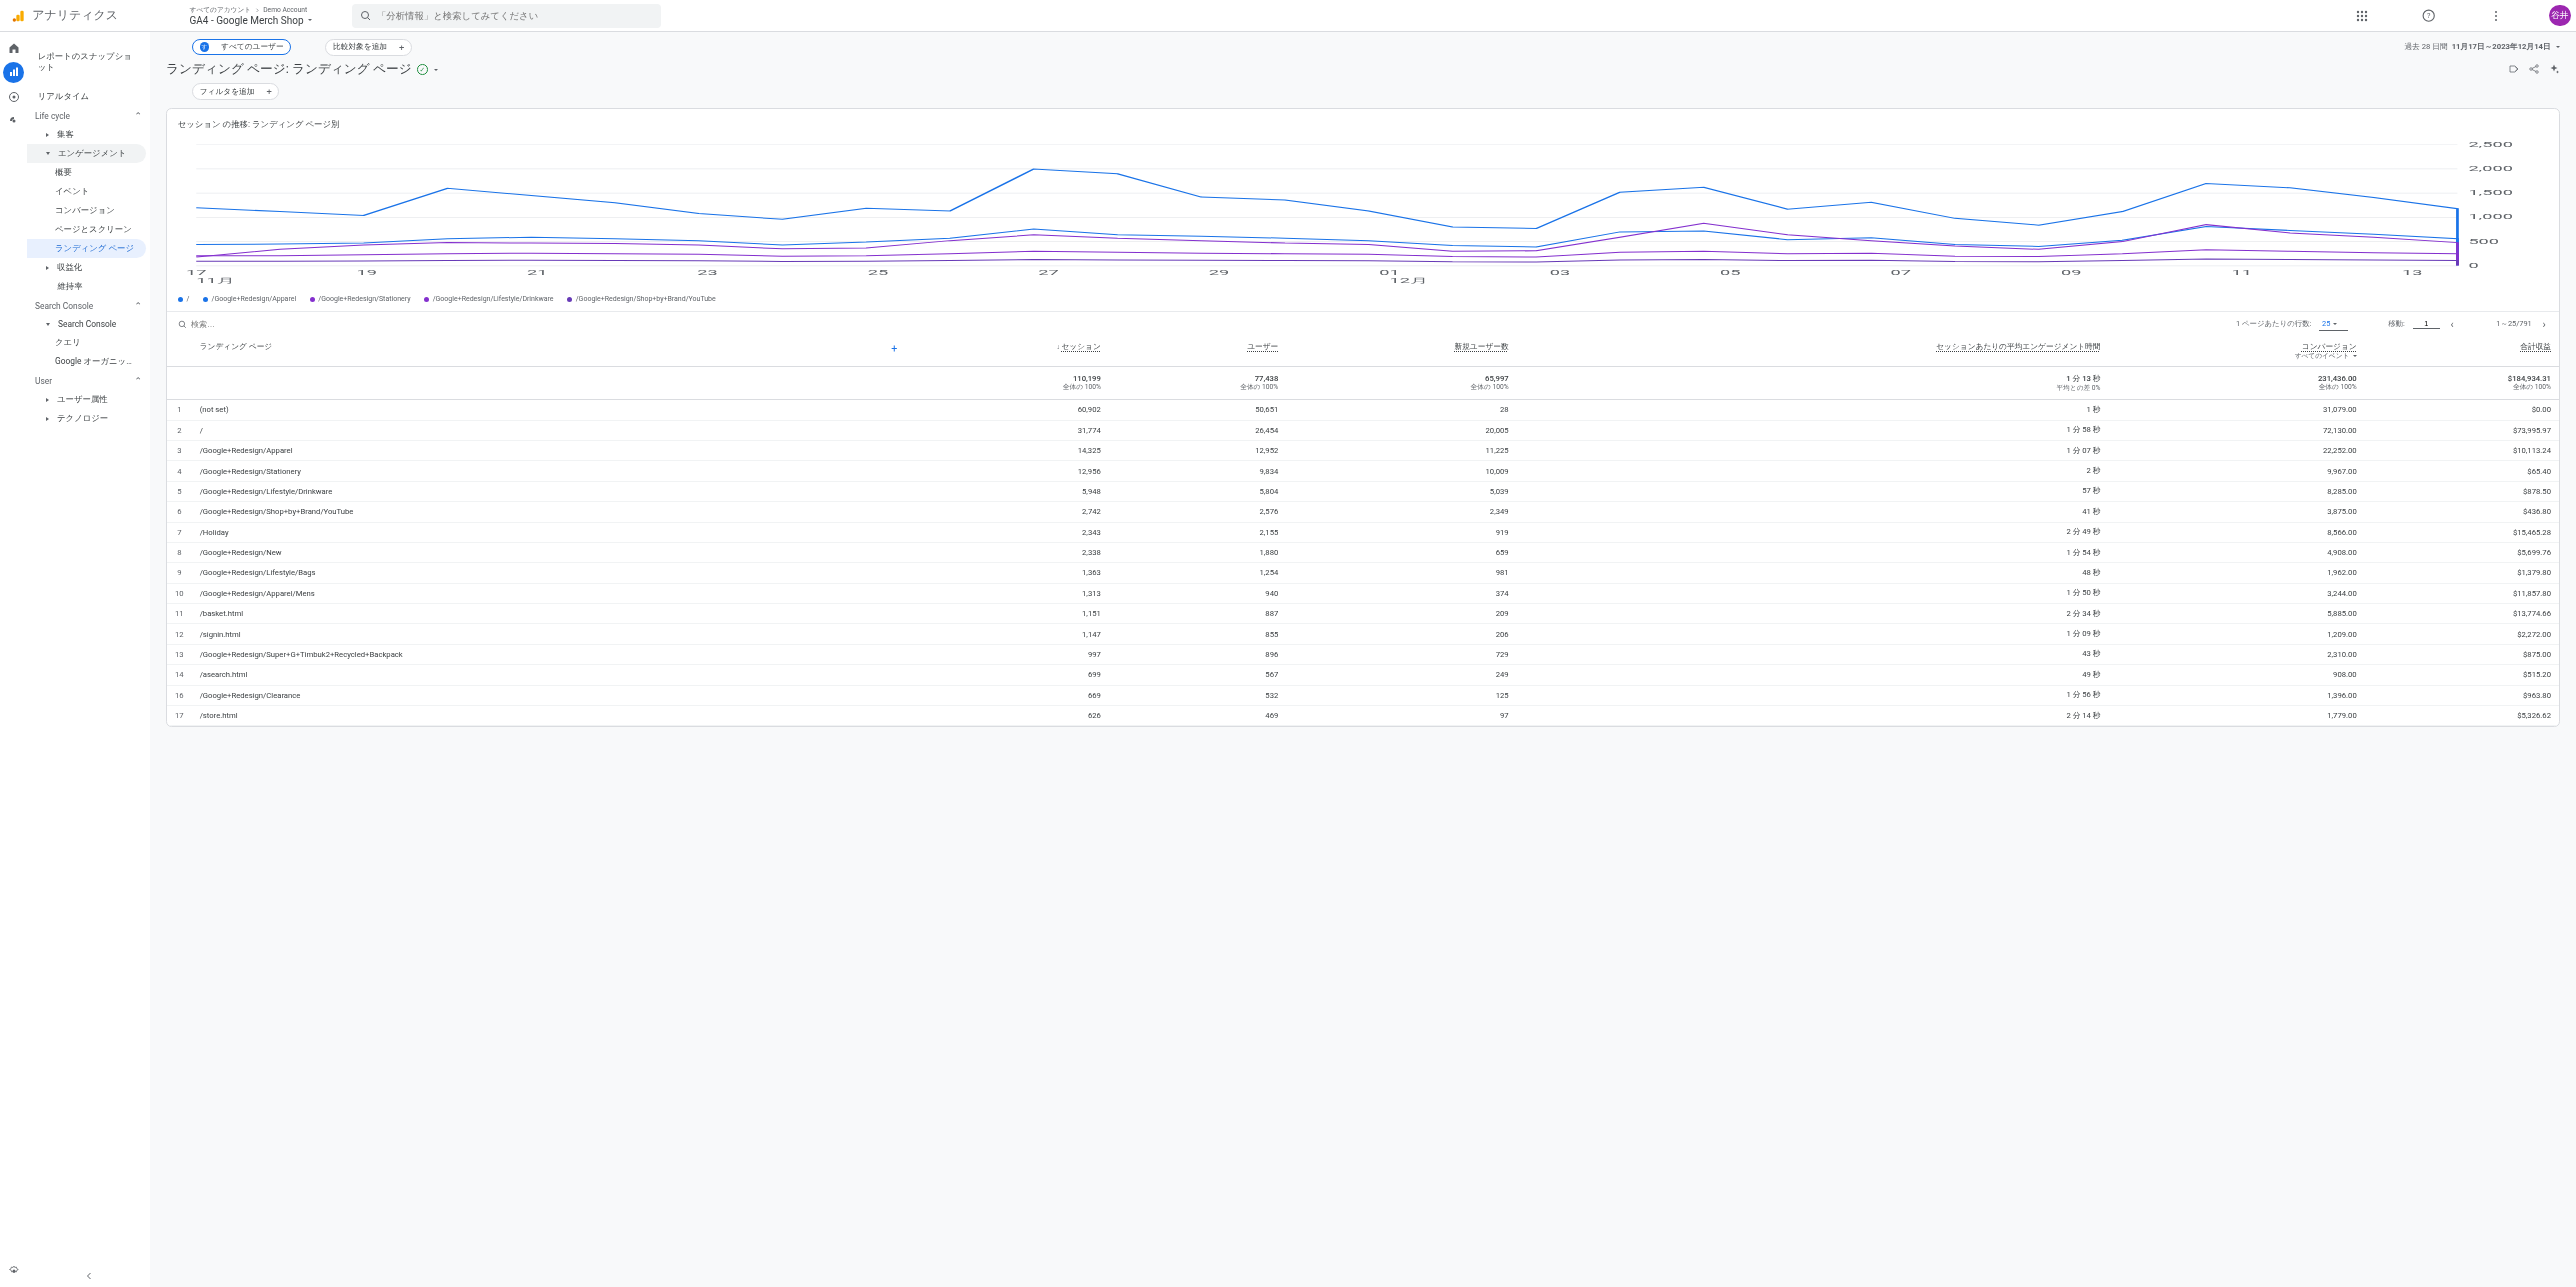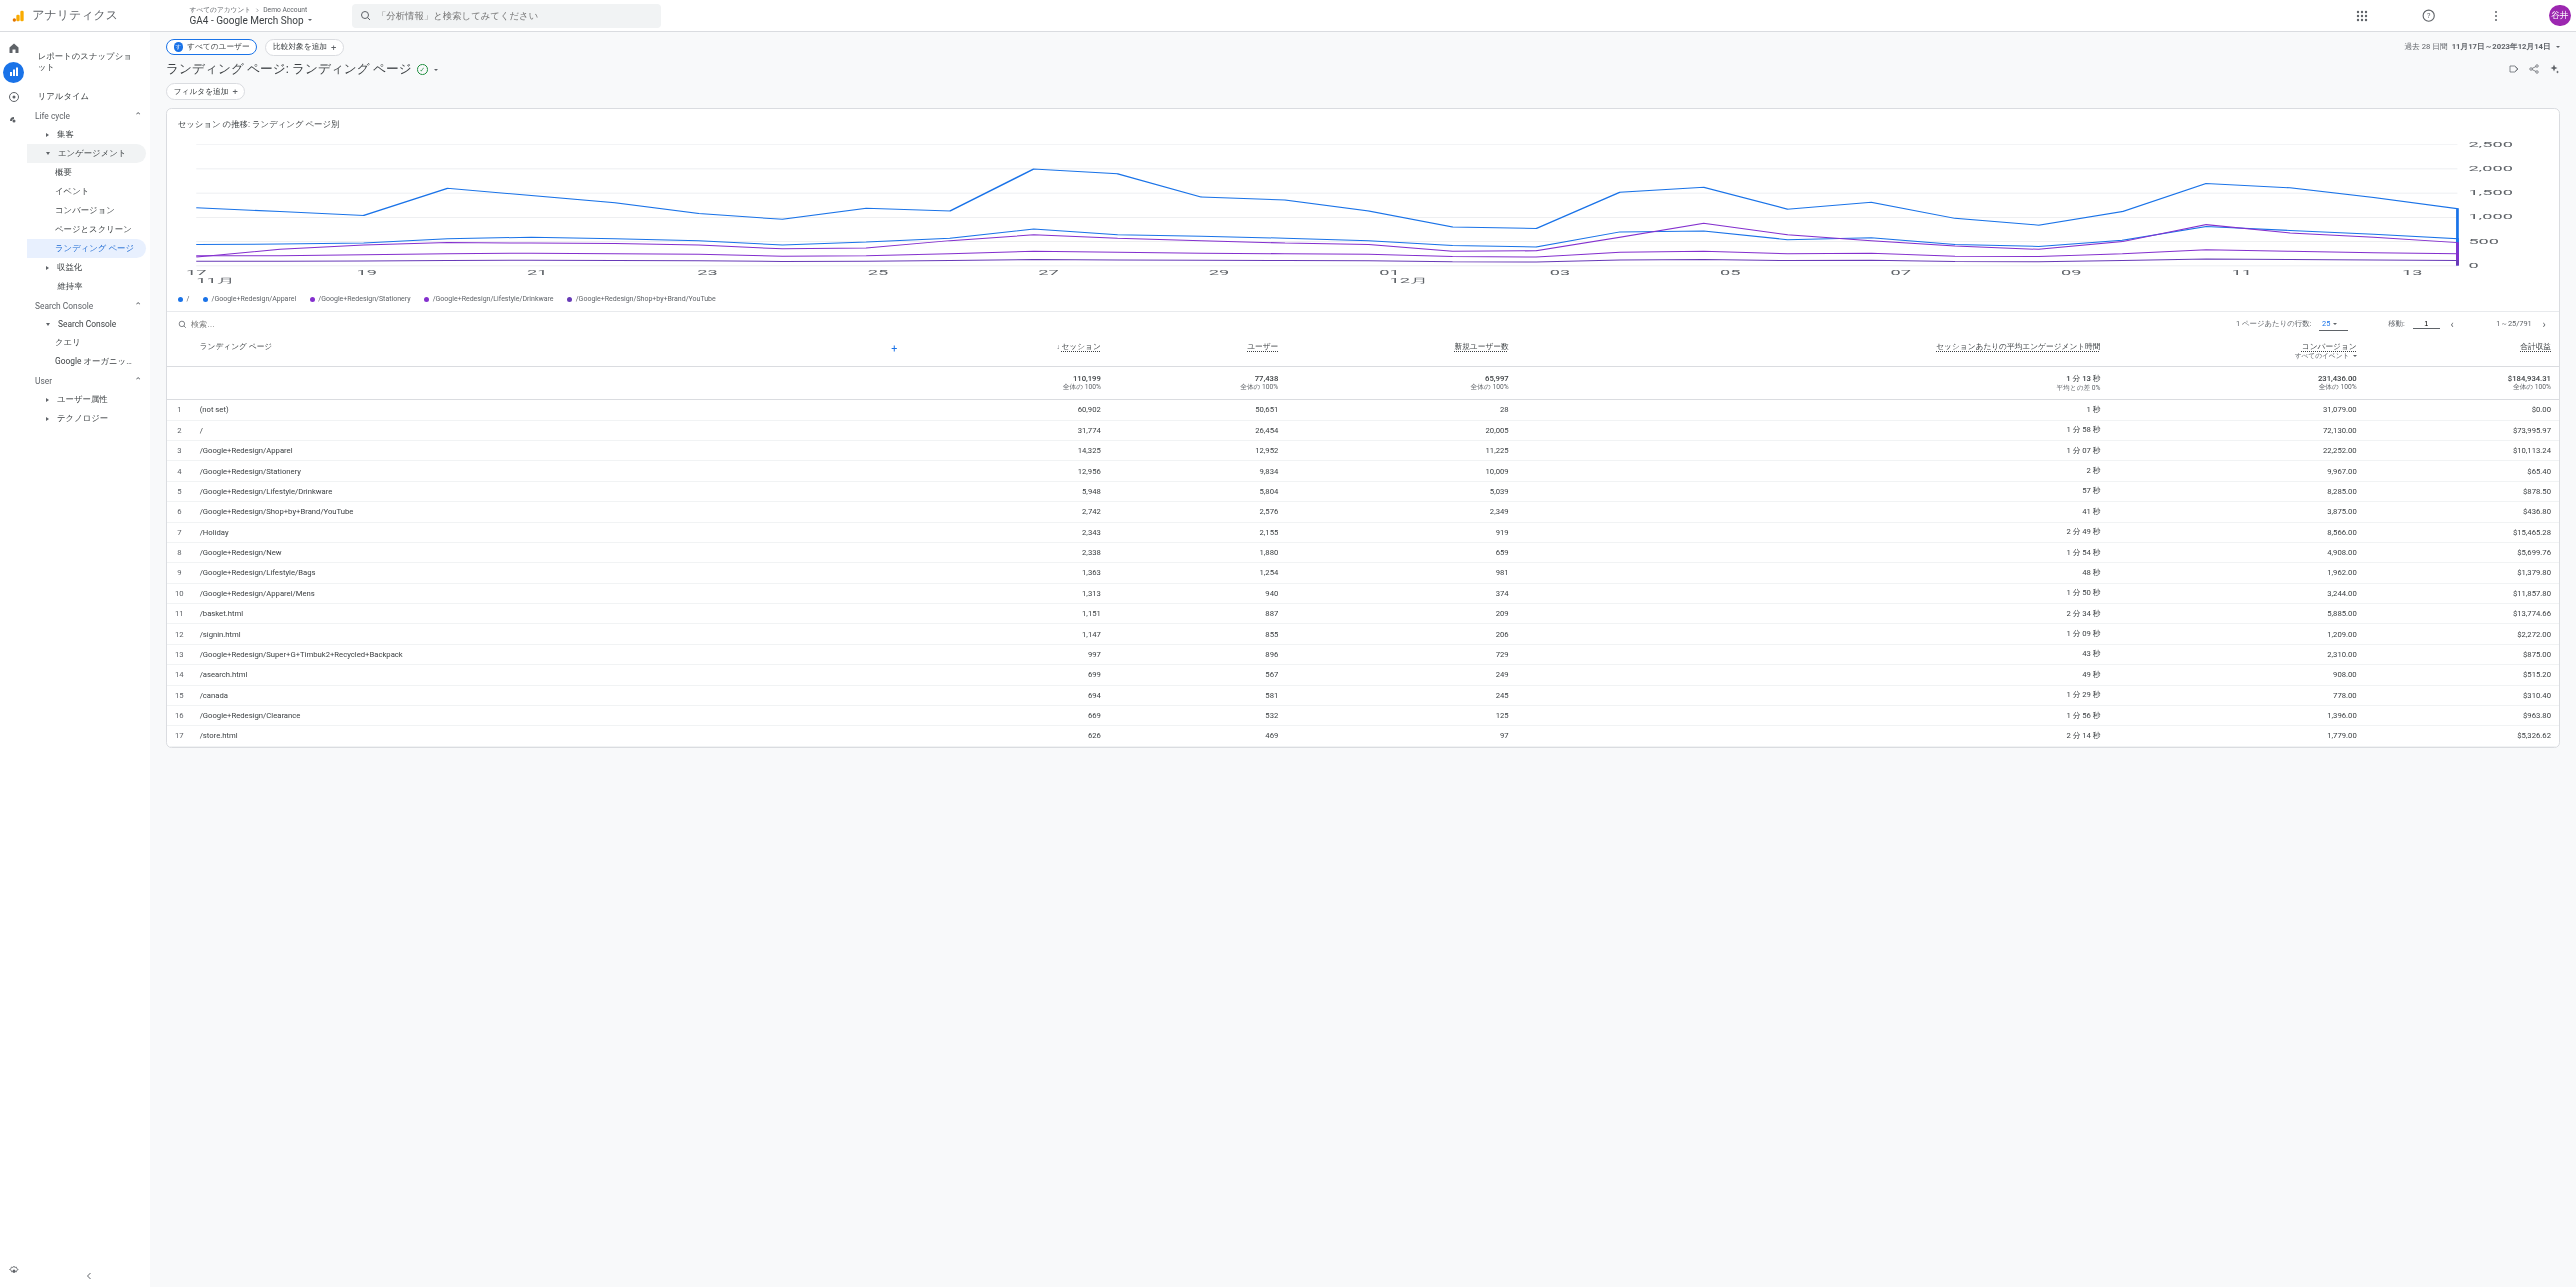--- a/index.html
+++ b/index.html
@@ -39,21 +39,21 @@
   .nav-leaf { padding: 4px 8px 4px 28px; cursor: pointer; border-radius: 0 9.4px 9.4px 0; margin-right: 4px; white-space: nowrap; overflow: hidden; text-overflow: ellipsis; }
   .nav-leaf.selected { background: #e8f0fe; color: #1967d2; }
   .caret-right { display: inline-block; width: 0; height: 0; border-top: 2.7px solid transparent; border-bottom: 2.7px solid transparent; border-left: 3.4px solid #5f6368; margin-right: 4px; }
   .caret-down { display: inline-block; width: 0; height: 0; border-left: 2.7px solid transparent; border-right: 2.7px solid transparent; border-top: 3.4px solid #5f6368; margin-right: 4px; }
   .expand-icon { font-size: 9.4px; color: #5f6368; }
   .nav-collapse { position: absolute; bottom: 5.4px; left: 0; right: 0; display: flex; justify-content: center; }
   
   
   .main { flex: 1; background: #f8f9fa; overflow-y: auto; padding: 0; }
   .toolbar-row { display: flex; align-items: center; padding: 6.7px 16px 0; gap: 8px; }
-  .chip { display: inline-flex; align-items: center; gap: 4px; border: 0.7px solid #dadce0; border-radius: 10.7px; padding: 2px 6.7px; font-size: 7.7px; cursor: pointer; background: #fff; }
+  .chip { display: inline-flex; align-items: center; gap: 12px; border: 0.7px solid #dadce0; border-radius: 10.7px; padding: 2px 6.7px; font-size: 7.7px; cursor: pointer; background: #fff; margin-left: 26px; }
   .chip.primary { border: 0.7px solid #1a73e8; }
   .chip .blue-circle { width: 9.4px; height: 9.4px; border-radius: 50%; background: #1a73e8; color: #fff; font-size: 6px; display: flex; align-items: center; justify-content: center; }
   .chip .plus { color: #5f6368; font-size: 9.4px; }
   .toolbar-spacer { flex: 1; }
   .date-range { font-size: 7.7px; color: #5f6368; display: flex; align-items: center; gap: 4px; cursor: pointer; }
   
   .title-row { display: flex; align-items: center; padding: 5.4px 16px; gap: 5.4px; }
   .page-title { font-size: 12.7px; color: #3c4043; font-weight: 400; }
   .verified { width: 10.7px; height: 10.7px; border-radius: 50%; border: 1px solid #1e8e3e; display: flex; align-items: center; justify-content: center; color: #1e8e3e; font-size: 6.7px; }
   .title-spacer { flex: 1; }
@@ -545,30 +545,20 @@
               <td class="idx">14</td>
               <td class="left">/asearch.html</td>
               <td>699</td>
               <td>567</td>
               <td>249</td>
               <td>49 秒</td>
               <td>908.00</td>
               <td>$515.20</td>
             </tr>
             <tr>
-              <td class="idx">15</td>
-              <td class="left">/canada</td>
-              <td>694</td>
-              <td>581</td>
-              <td>245</td>
-              <td>1 分 29 秒</td>
-              <td>778.00</td>
-              <td>$310.40</td>
-            </tr>
-            <tr>
               <td class="idx">16</td>
               <td class="left">/Google+Redesign/Clearance</td>
               <td>669</td>
               <td>532</td>
               <td>125</td>
               <td>1 分 56 秒</td>
               <td>1,396.00</td>
               <td>$963.80</td>
             </tr>
             <tr>

